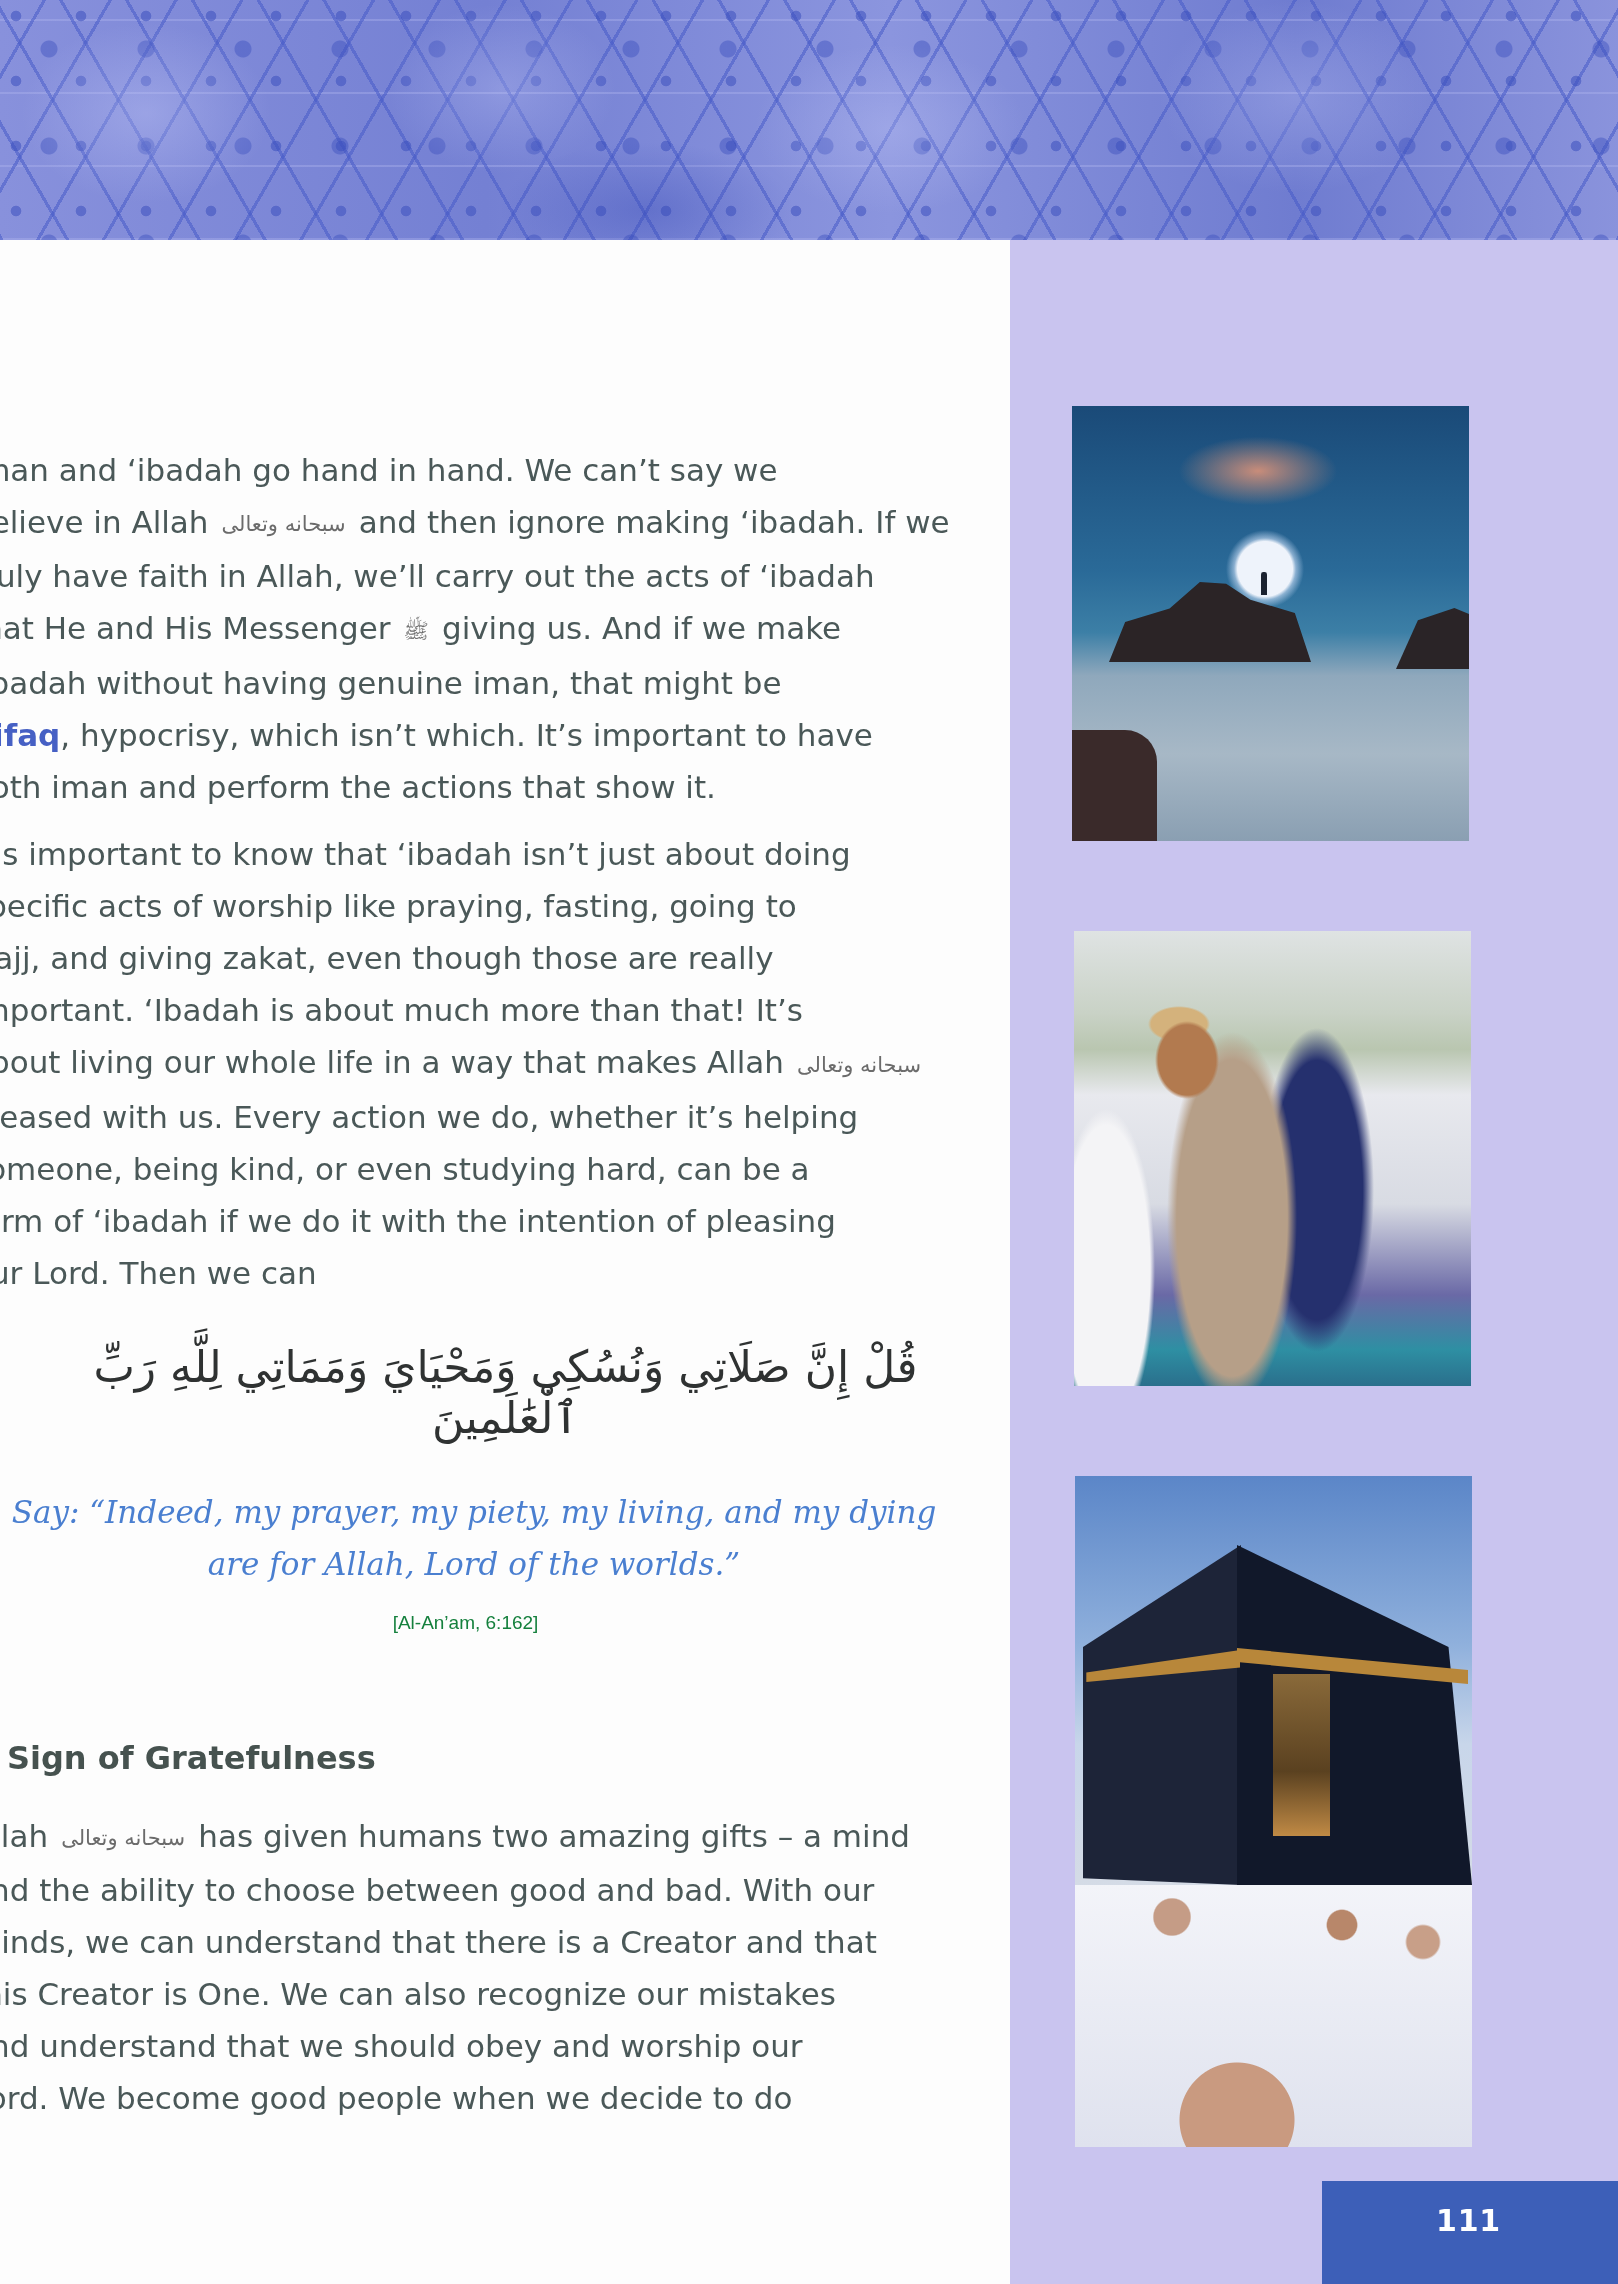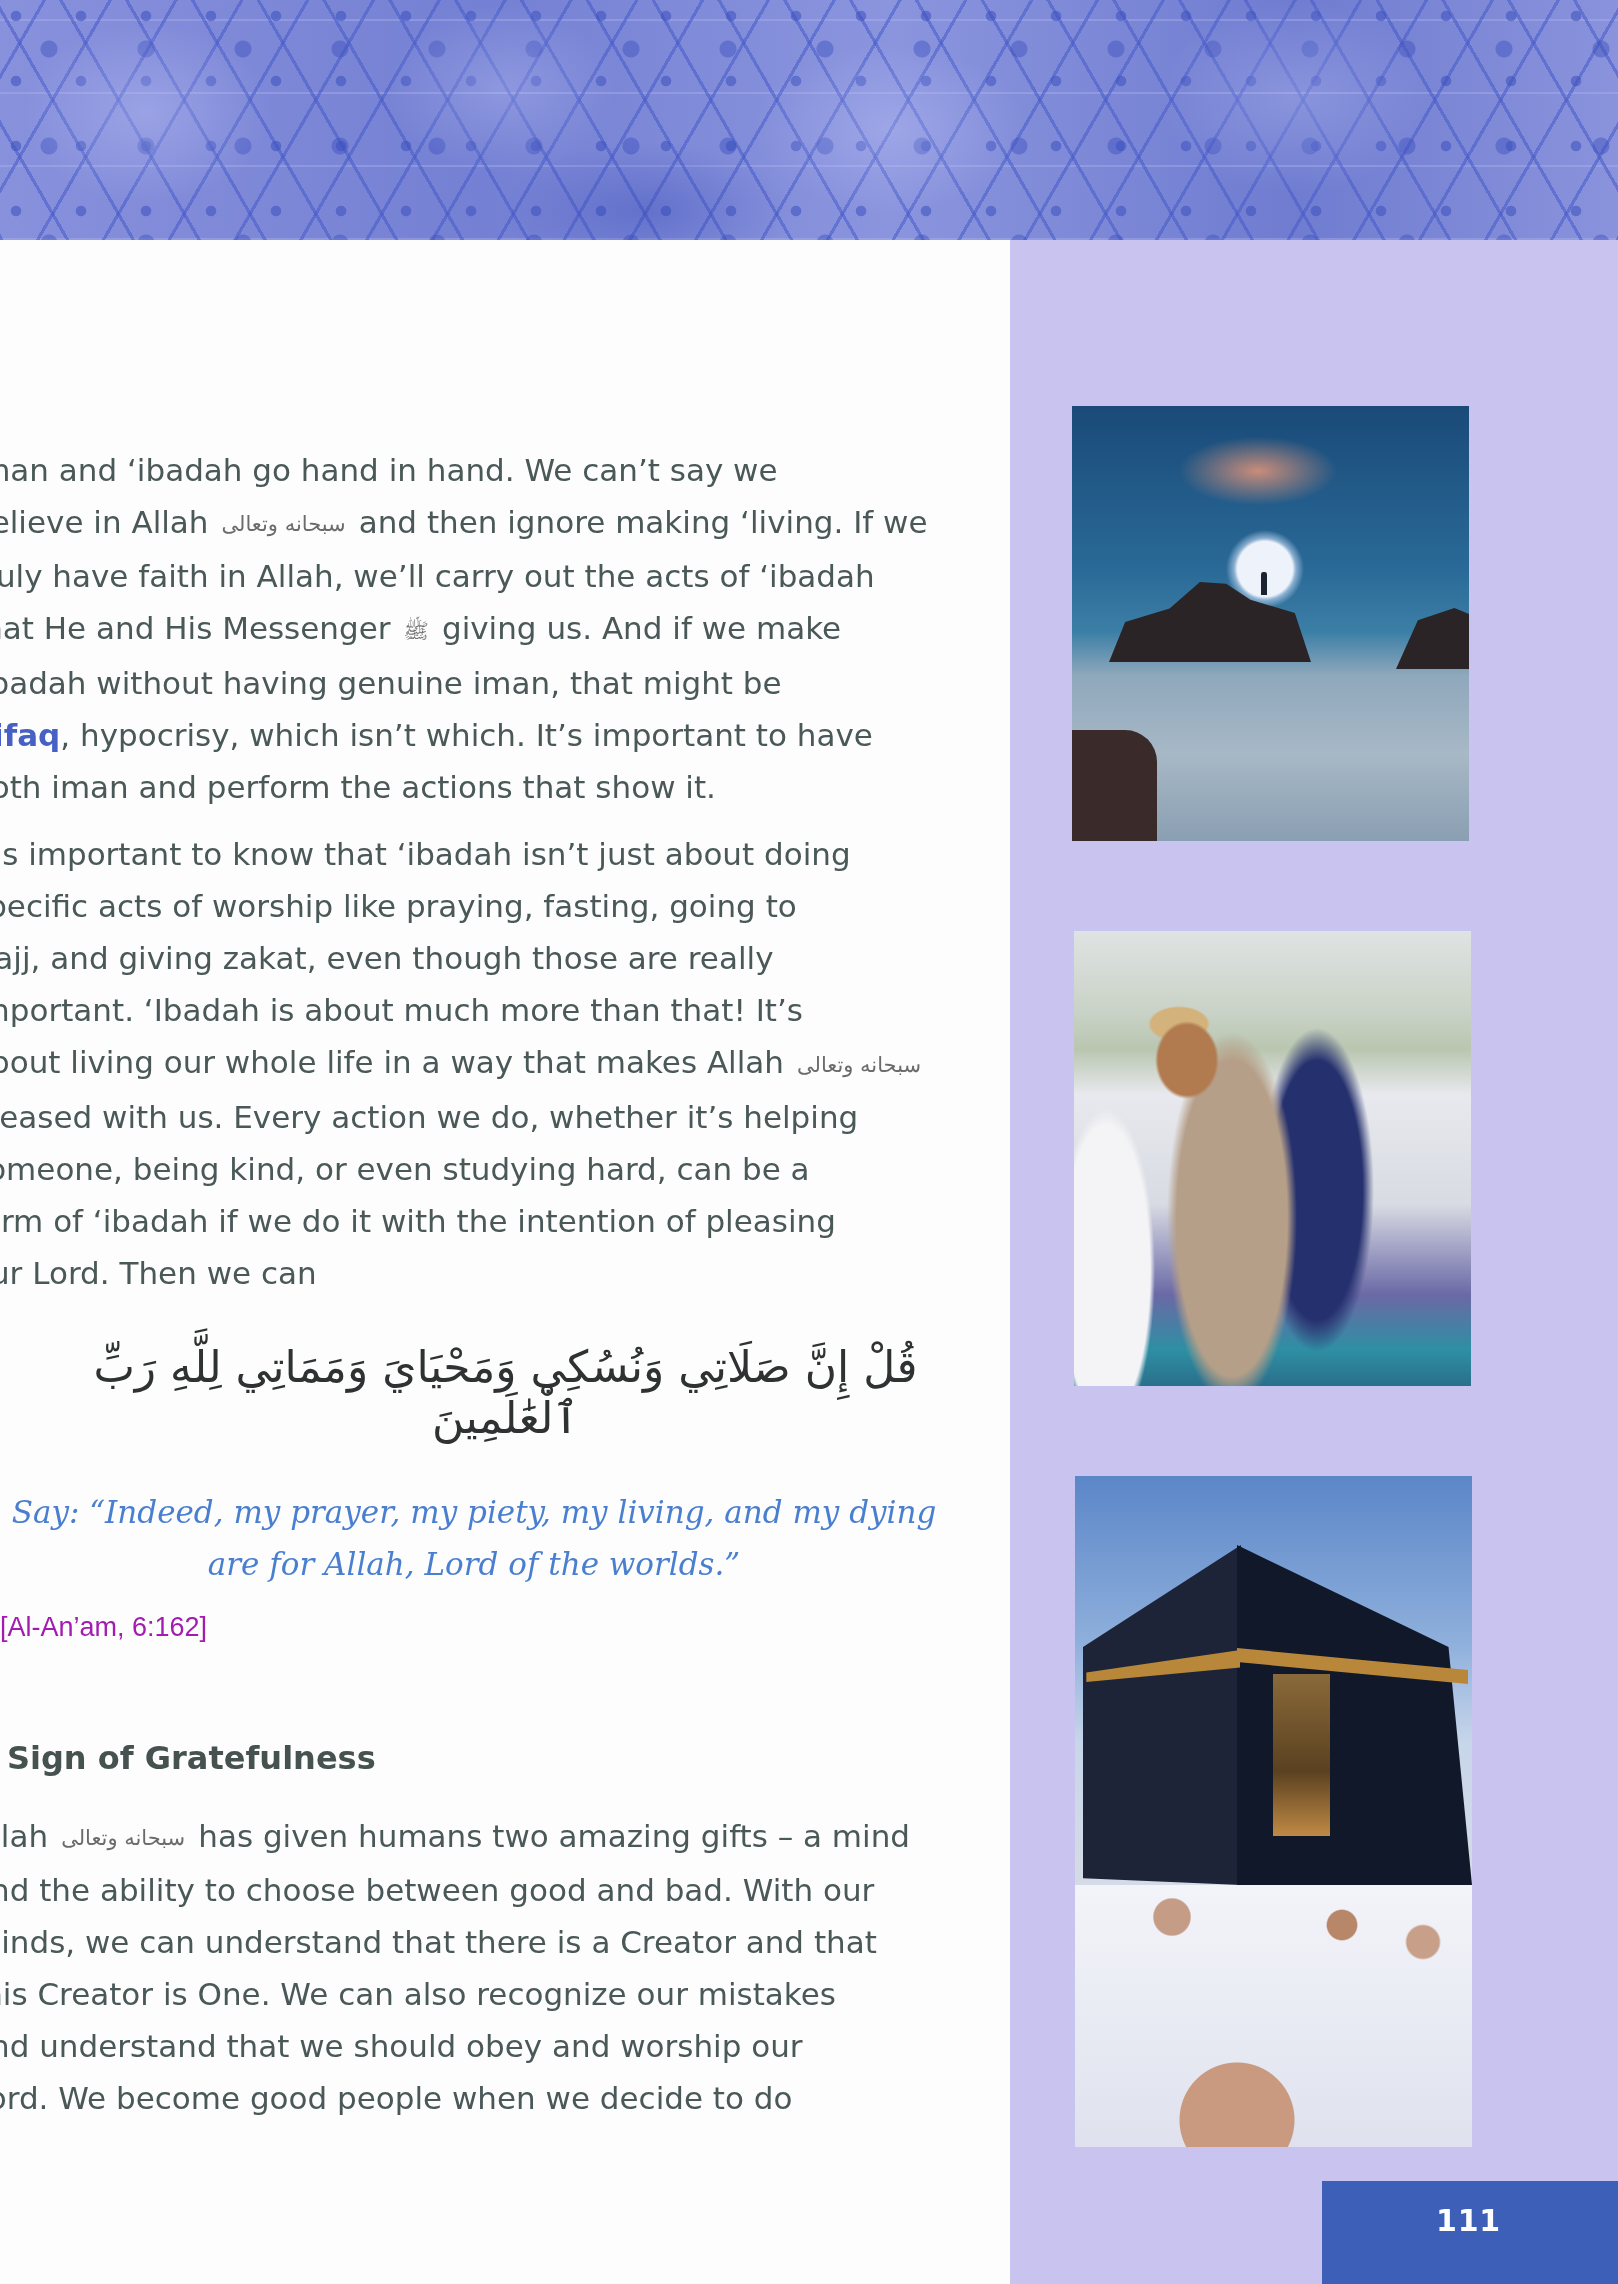--- a/index.html
+++ b/index.html
@@ -132,22 +132,22 @@
   }
   .verse-ar {
     position:absolute; left:32px; top:1341px; width:947px; text-align:center;
     font-family:"DejaVu Sans", sans-serif; font-size:44px; color:#2f3232; direction:rtl;
   }
   .verse-en {
     position:absolute; left:-24px; top:1486px; width:996px; text-align:center;
     font-family:"DejaVu Serif", serif; font-style:italic; font-size:31px; line-height:52px; color:#4a7fd0;
   }
   .citation {
-    position:absolute; left:0; top:1612px; width:931px; text-align:left;
-    font-family:"Liberation Sans", sans-serif; font-size:27px; color:#a21caf;
+    position:absolute; left:0; top:1612px; width:931px; text-align:center;
+    font-family:"Liberation Sans", sans-serif; font-size:19px; color:#15803d;
   }
   .section-heading {
     position:absolute; left:-29px; top:1739px; margin:0;
     font-family:"DejaVu Sans", sans-serif; font-weight:bold; font-size:32px; color:#46524f;
   }
   .text-col-2 { top:1810px; }
 </style>
 </head>
 <body>
 
@@ -172,21 +172,21 @@
   <div class="door"></div>
   <div class="crowd"></div>
 </div>
 
 <div class="page-number-box"></div>
 <div class="page-number">111</div>
 
 <div class="text-col">
   <p class="para">
     <span class="line">Iman and ‘ibadah go hand in hand. We can’t say we</span>
-    <span class="line"><span>believe in Allah</span> <span class="honorific">سبحانه وتعالى</span> <span>and then ignore making ‘living. If we</span></span>
+    <span class="line"><span>believe in Allah</span> <span class="honorific">سبحانه وتعالى</span> <span>and then ignore making ‘ibadah. If we</span></span>
     <span class="line">truly have faith in Allah, we’ll carry out the acts of ‘ibadah</span>
     <span class="line"><span>that He and His Messenger</span> <span class="honorific">ﷺ</span> <span>giving us. And if we make</span></span>
     <span class="line">‘ibadah without having genuine iman, that might be</span>
     <span class="line"><span class="term">nifaq</span><span>, hypocrisy, which isn’t which. It’s important to have</span></span>
     <span class="line">both iman and perform the actions that show it.</span>
   </p>
   <p class="para">
     <span class="line">It’s important to know that ‘ibadah isn’t just about doing</span>
     <span class="line">specific acts of worship like praying, fasting, going to</span>
     <span class="line">Hajj, and giving zakat, even though those are really</span>

